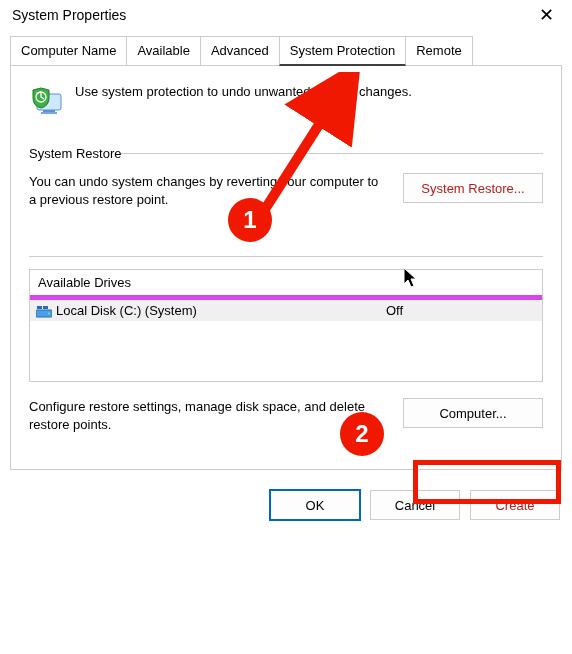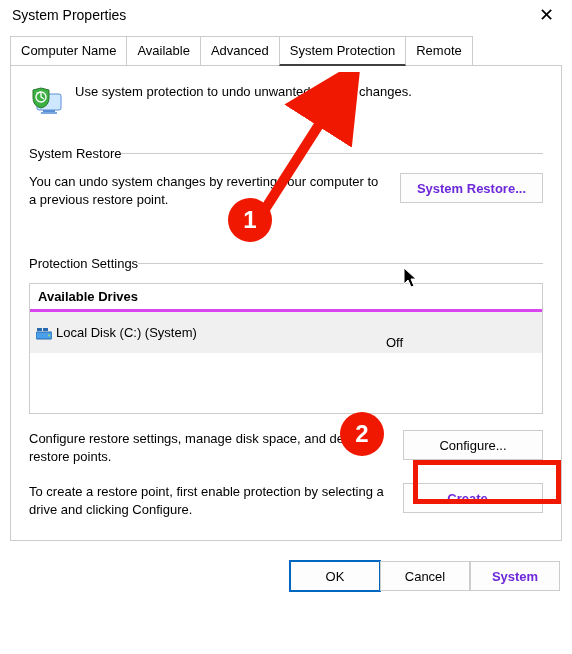--- a/index.html
+++ b/index.html
@@ -87,47 +87,48 @@
   .win-btn {
     background: #fdfdfd;
     border: 1px solid #ccc;
     padding: 6px 16px;
     font-size: 13px;
     min-width: 140px;
     height: 30px;
     cursor: default;
     font-family: inherit;
   }
-  .win-btn.disabled { color: #6d28d9; font-weight: bold; }
+  .win-btn.disabled { color: #b91c1c; }
   .drives-box {
     border: 1px solid #ccc;
     margin-bottom: 16px;
   }
   .drives-header {
     display: flex;
     padding: 5px 8px;
-    border-bottom: 3px solid #d946ef;
-    font-weight: 700;
+    border-bottom: 5px solid #d946ef;
+    font-weight: 400;
     gap: 36px;
   }
   .drives-header .col-drive { flex: 1; }
   .drives-header .col-prot { width: 150px; }
   .drives-row {
     display: flex;
     align-items: center;
     padding: 3px 6px;
     background: #f0f0f0;
   }
   .drives-row .col-drive { flex: 1; display: flex; align-items: flex-end; gap: 4px; }
-  .drives-row .col-prot { width: 150px; margin-top: 20px; }
+  .drives-row .col-prot { width: 150px; }
   .drives-spacer { height: 60px; }
   .drive-icon { width: 16px; height: 12px; }
   .footer-row {
     display: flex;
     justify-content: flex-end;
+    gap: 10px;
     margin-top: 10px;
     padding: 0 12px 10px 0;
   }
   .footer-row .win-btn { min-width: 90px; }
   .win-btn.primary { border: 1px solid #0067c0; outline: 1px solid #0067c0; }
   
   .anno { position: absolute; pointer-events: none; }
   .anno-circle {
     width: 44px; height: 44px; border-radius: 50%;
     background: #f01800; color: #fff;
@@ -181,21 +182,20 @@
       <span>System Restore</span>
       <span class="line"></span>
     </div>
 
     <div class="pair-row" style="margin-bottom:48px;">
       <span class="text">You can undo system changes by reverting your computer to a previous restore point.</span>
       <button class="win-btn disabled"><span>System Restore...</span></button>
     </div>
 
     <div class="group-label">
-      <span>Protection Settings</span>
       <span class="line"></span>
     </div>
 
     <div class="drives-box">
       <div class="drives-header">
         <span class="col-drive">Available Drives</span>
       </div>
       <div class="drives-row">
         <span class="col-drive">
           <svg class="drive-icon" viewBox="0 0 16 12">
@@ -206,35 +206,31 @@
           </svg>
           <span>Local Disk (C:) (System)</span>
         </span>
         <span class="col-prot">Off</span>
       </div>
       <div class="drives-spacer"></div>
     </div>
 
     <div class="pair-row" style="margin-bottom:18px;">
       <span class="text">Configure restore settings, manage disk space, and delete restore points.</span>
-      <button class="win-btn"><span>Configure...</span></button>
-    </div>
-
-    <div class="pair-row" style="margin-bottom:4px;">
-      <span class="text">To create a restore point, first enable protection by selecting a drive and clicking Configure.</span>
-      <button class="win-btn disabled"><span>Create...</span></button>
-    </div>
+      <button class="win-btn"><span>Computer...</span></button>
+    </div>
+
 
   </div>
 </div>
 
 <div class="footer-row">
   <button class="win-btn primary"><span>OK</span></button>
   <button class="win-btn"><span>Cancel</span></button>
-  <button class="win-btn disabled"><span>System</span></button>
+  <button class="win-btn disabled"><span>Create</span></button>
 </div>
 
 <svg class="anno" style="left:250px; top:72px; width:130px; height:160px;" viewBox="0 0 130 160">
   <defs>
     <marker id="ah" markerWidth="8" markerHeight="8" refX="5" refY="4" orient="auto">
       <polygon points="0,0 8,4 0,8" fill="#f01800"></polygon>
     </marker>
   </defs>
   <line x1="10" y1="145" x2="95" y2="12" stroke="#f01800" stroke-width="10" marker-end="url(#ah)"></line>
 </svg>

